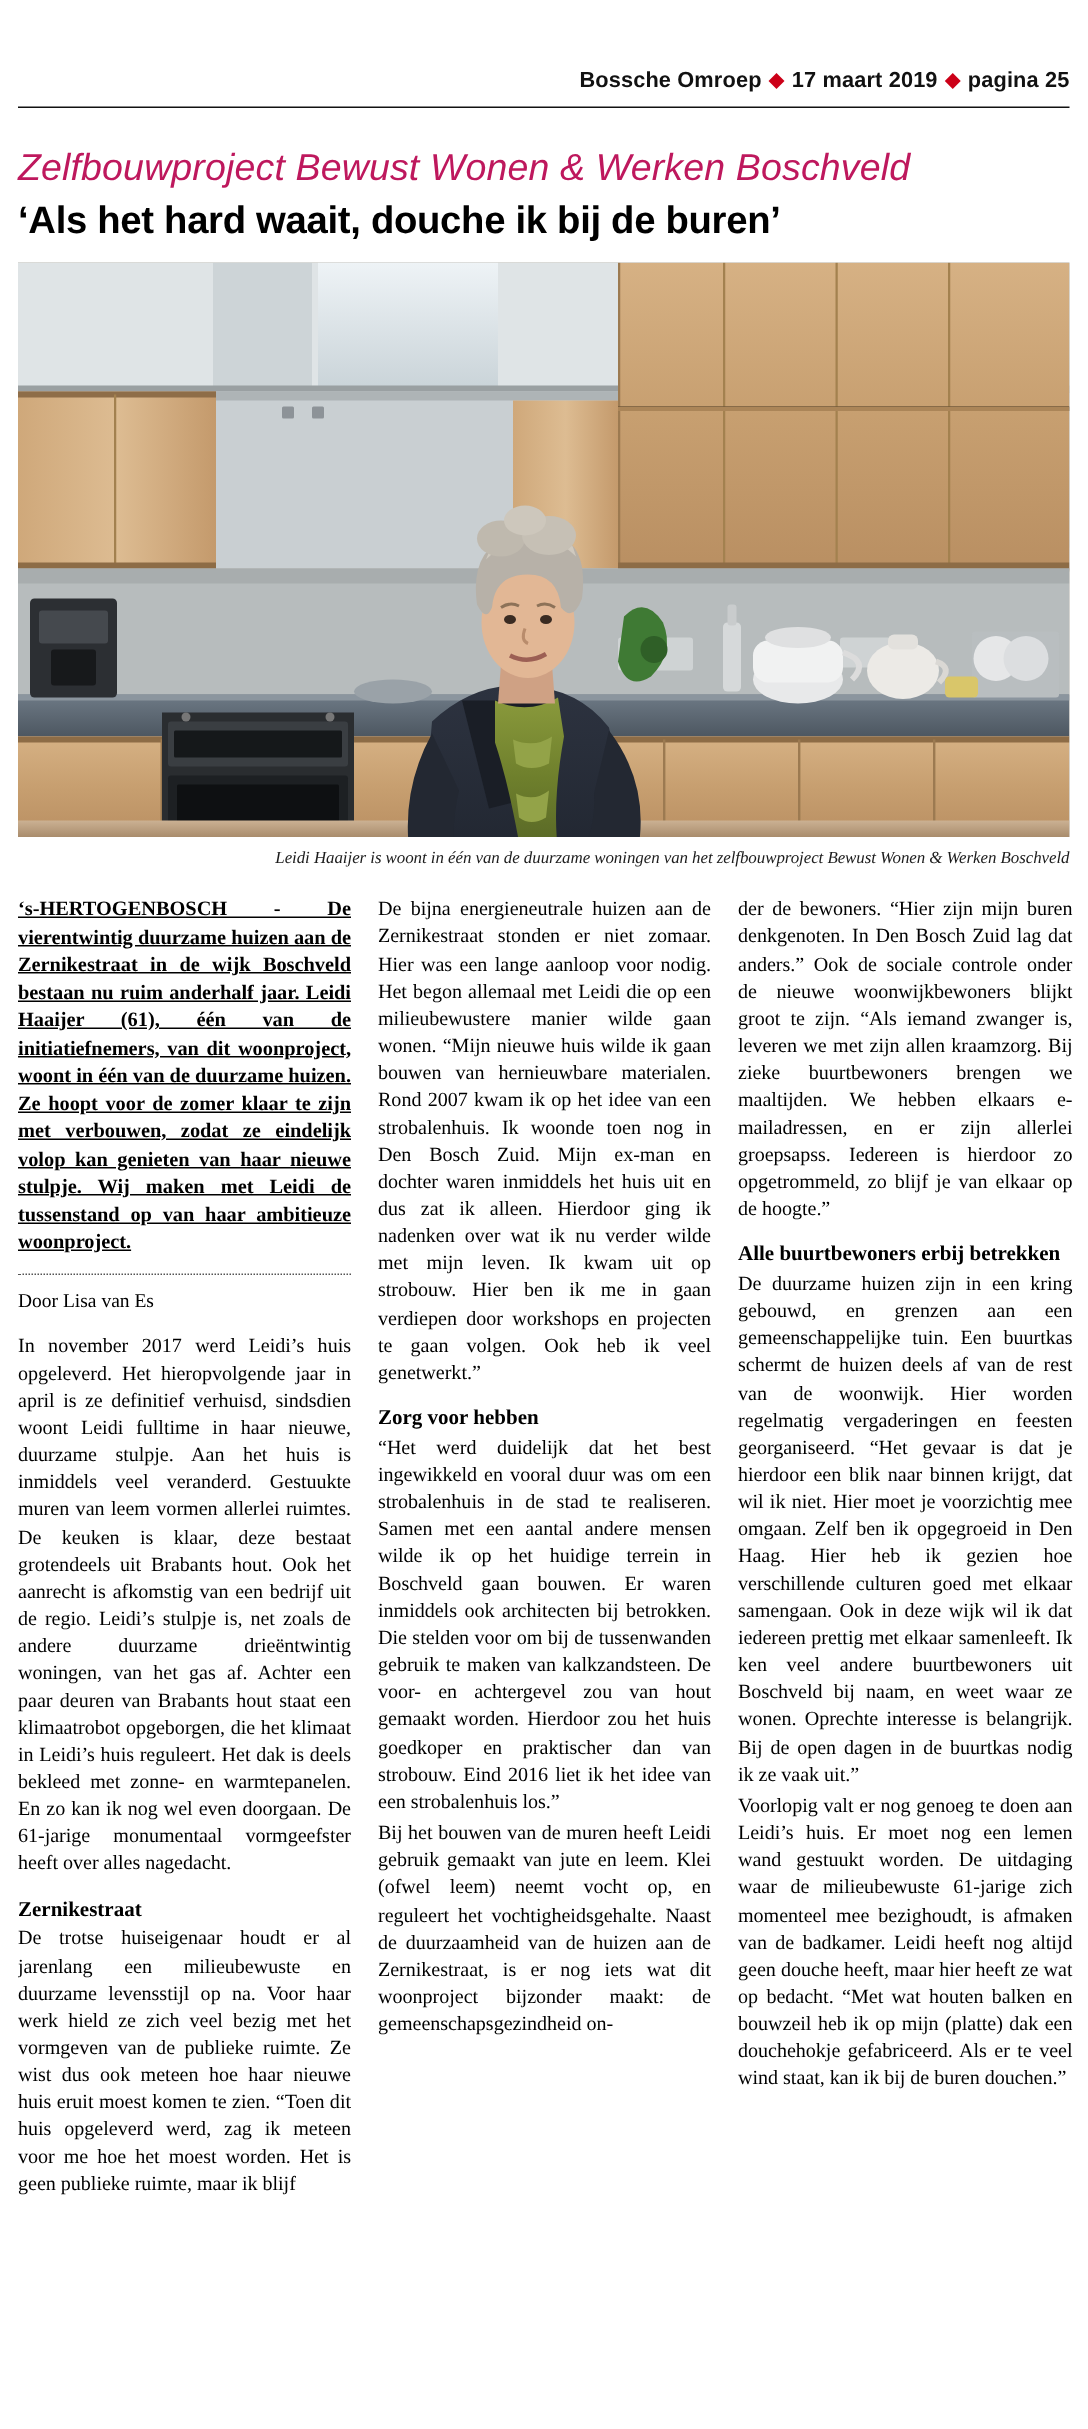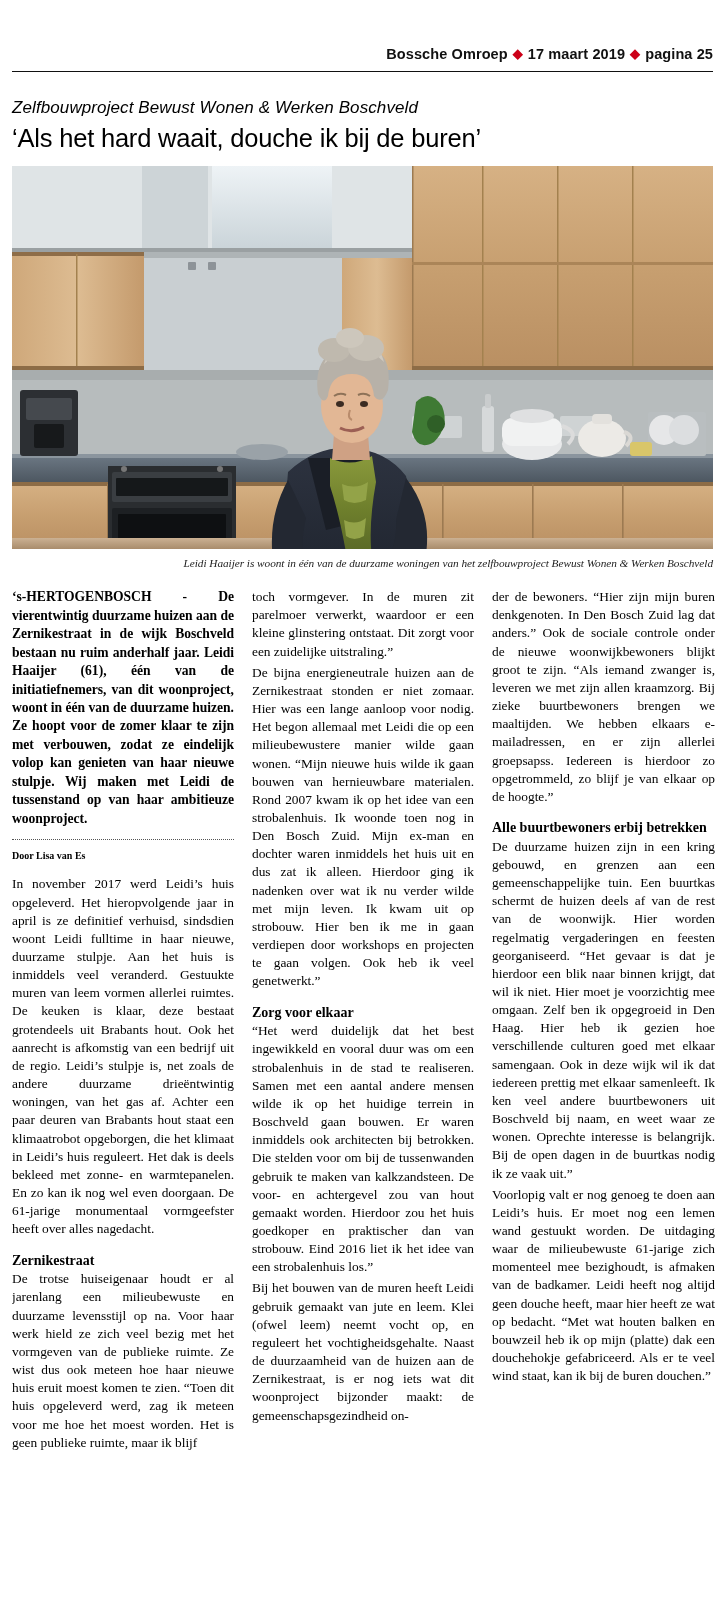--- a/index.html
+++ b/index.html
@@ -46,29 +46,29 @@
     border-top: 1.6px solid #111;
     height: 0;
   }
 
   
   .kicker {
     margin-top: 26px;
     font-family: "Liberation Sans", sans-serif;
     font-style: italic;
     font-weight: 300;
-    font-size: 17px;
-    color: #000000;
+    font-size: 25px;
+    color: #be185d;
     letter-spacing: .1px;
     line-height: 1.15;
   }
   .headline {
     margin-top: 6px;
     font-family: "Liberation Sans", sans-serif;
-    font-weight: normal;
+    font-weight: bold;
     font-size: 25.5px;
     color: #000;
     letter-spacing: -.2px;
     line-height: 1.12;
   }
 
   
   .photo-wrap {
     margin-top: 14px;
     width: 701px;
@@ -111,32 +111,33 @@
     text-align: justify;
     text-justify: inter-word;
     hyphens: auto;
     -webkit-hyphens: auto;
     letter-spacing: -.02px;
   }
   .col p.lead {
     font-weight: bold;
     font-size: 13.6px;
     line-height: 1.36;
+    text-decoration: underline;
   }
   .col p + p { margin-top: 3px; }
   .col p.gap { }
 
   .dotted {
     border-top: 1.7px dotted #555;
     margin: 11px 0 9px 0;
     height: 0;
   }
   .byline {
-    font-weight: bold;
-    font-size: 10px;
+    font-weight: normal;
+    font-size: 13px;
     line-height: 1.3;
     margin: 0 0 13px 0;
   }
   .subhead {
     font-weight: bold;
     font-size: 14px;
     line-height: 1.34;
     margin: 13px 0 0 0;
     text-align: justify;
   }
@@ -323,23 +324,22 @@
     <div class="col col1">
       <p class="lead">‘s-HERTOGENBOSCH - De vierentwintig duurzame huizen aan de Zernikestraat in de wijk Boschveld bestaan nu ruim anderhalf jaar. Leidi Haaijer (61), één van de initiatiefnemers, van dit woonproject, woont in één van de duurzame huizen. Ze hoopt voor de zomer klaar te zijn met verbouwen, zodat ze eindelijk volop kan genieten van haar nieuwe stulpje. Wij maken met Leidi de tussenstand op van haar ambitieuze woonproject.</p>
       <div class="dotted"></div>
       <div class="byline">Door Lisa van Es</div>
       <p>In november 2017 werd Leidi’s huis opgeleverd. Het hieropvolgende jaar in april is ze definitief verhuisd, sindsdien woont Leidi fulltime in haar nieuwe, duurzame stulpje. Aan het huis is inmiddels veel veranderd. Gestuukte muren van leem vormen allerlei ruimtes. De keuken is klaar, deze bestaat grotendeels uit Brabants hout. Ook het aanrecht is afkomstig van een bedrijf uit de regio. Leidi’s stulpje is, net zoals de andere duurzame drieëntwintig woningen, van het gas af. Achter een paar deuren van Brabants hout staat een klimaatrobot opgeborgen, die het klimaat in Leidi’s huis reguleert. Het dak is deels bekleed met zonne- en warmtepanelen. En zo kan ik nog wel even doorgaan. De 61-jarige monumentaal vormgeefster heeft over alles nagedacht.</p>
       <div class="subhead">Zernikestraat</div>
       <p>De trotse huiseigenaar houdt er al jarenlang een milieubewuste en duurzame levensstijl op na. Voor haar werk hield ze zich veel bezig met het vormgeven van de publieke ruimte. Ze wist dus ook meteen hoe haar nieuwe huis eruit moest komen te zien. “Toen dit huis opgeleverd werd, zag ik meteen voor me hoe het moest worden. Het is geen publieke ruimte, maar ik blijf</p>
     </div>
 
     <div class="col col2">
-      <p>toch vormgever. In de muren zit parelmoer verwerkt, waardoor er een kleine glinstering ontstaat. Dit zorgt voor een zuidelijke uitstraling.”</p>
       <p>De bijna energieneutrale huizen aan de Zernikestraat stonden er niet zomaar. Hier was een lange aanloop voor nodig. Het begon allemaal met Leidi die op een milieubewustere manier wilde gaan wonen. “Mijn nieuwe huis wilde ik gaan bouwen van hernieuwbare materialen. Rond 2007 kwam ik op het idee van een strobalenhuis. Ik woonde toen nog in Den Bosch Zuid. Mijn ex-man en dochter waren inmiddels het huis uit en dus zat ik alleen. Hierdoor ging ik nadenken over wat ik nu verder wilde met mijn leven. Ik kwam uit op strobouw. Hier ben ik me in gaan verdiepen door workshops en projecten te gaan volgen. Ook heb ik veel genetwerkt.”</p>
-      <div class="subhead">Zorg voor elkaar</div>
+      <div class="subhead">Zorg voor hebben</div>
       <p>“Het werd duidelijk dat het best ingewikkeld en vooral duur was om een strobalenhuis in de stad te realiseren. Samen met een aantal andere mensen wilde ik op het huidige terrein in Boschveld gaan bouwen. Er waren inmiddels ook architecten bij betrokken. Die stelden voor om bij de tussenwanden gebruik te maken van kalkzandsteen. De voor- en achtergevel zou van hout gemaakt worden. Hierdoor zou het huis goedkoper en praktischer dan van strobouw. Eind 2016 liet ik het idee van een strobalenhuis los.”</p>
       <p class="gap">Bij het bouwen van de muren heeft Leidi gebruik gemaakt van jute en leem. Klei (ofwel leem) neemt vocht op, en reguleert het vochtigheidsgehalte. Naast de duurzaamheid van de huizen aan de Zernikestraat, is er nog iets wat dit woonproject bijzonder maakt: de gemeenschapsgezindheid on-</p>
     </div>
 
     <div class="col col3">
       <p>der de bewoners. “Hier zijn mijn buren denkgenoten. In Den Bosch Zuid lag dat anders.” Ook de sociale controle onder de nieuwe woonwijkbewoners blijkt groot te zijn. “Als iemand zwanger is, leveren we met zijn allen kraamzorg. Bij zieke buurtbewoners brengen we maaltijden. We hebben elkaars e-mailadressen, en er zijn allerlei groepsapss. Iedereen is hierdoor zo opgetrommeld, zo blijf je van elkaar op de hoogte.”</p>
       <div class="subhead">Alle buurtbewoners erbij betrekken</div>
       <p>De duurzame huizen zijn in een kring gebouwd, en grenzen aan een gemeenschappelijke tuin. Een buurtkas schermt de huizen deels af van de rest van de woonwijk. Hier worden regelmatig vergaderingen en feesten georganiseerd. “Het gevaar is dat je hierdoor een blik naar binnen krijgt, dat wil ik niet. Hier moet je voorzichtig mee omgaan. Zelf ben ik opgegroeid in Den Haag. Hier heb ik gezien hoe verschillende culturen goed met elkaar samengaan. Ook in deze wijk wil ik dat iedereen prettig met elkaar samenleeft. Ik ken veel andere buurtbewoners uit Boschveld bij naam, en weet waar ze wonen. Oprechte interesse is belangrijk. Bij de open dagen in de buurtkas nodig ik ze vaak uit.”</p>
       <p class="gap">Voorlopig valt er nog genoeg te doen aan Leidi’s huis. Er moet nog een lemen wand gestuukt worden. De uitdaging waar de milieubewuste 61-jarige zich momenteel mee bezighoudt, is afmaken van de badkamer. Leidi heeft nog altijd geen douche heeft, maar hier heeft ze wat op bedacht. “Met wat houten balken en bouwzeil heb ik op mijn (platte) dak een douchehokje gefabriceerd. Als er te veel wind staat, kan ik bij de buren douchen.”</p>
     </div>

